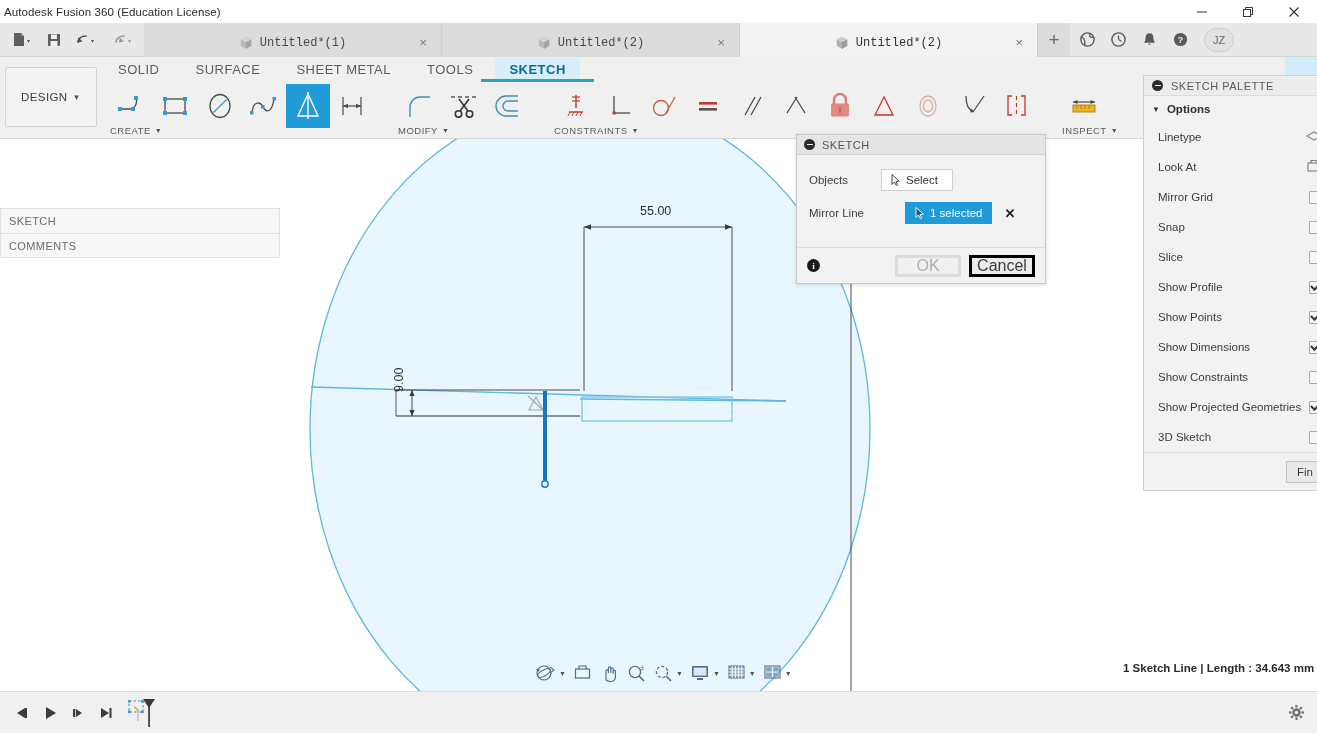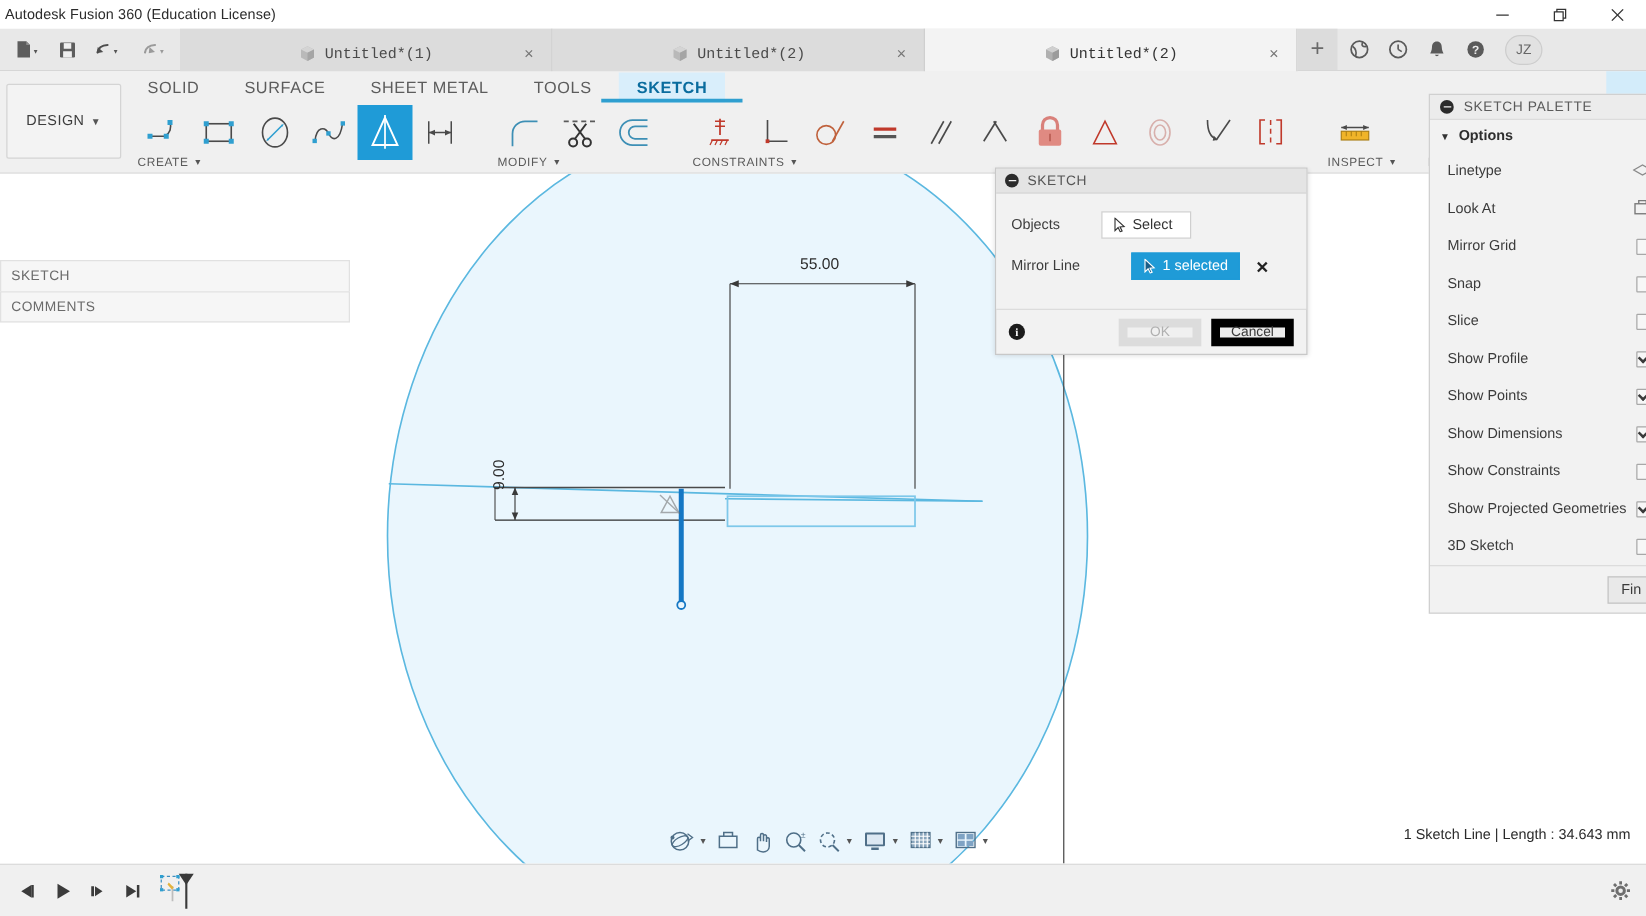--- a/index.html
+++ b/index.html
@@ -149,22 +149,22 @@
   .mfoot {
     border-top: 1px solid #dcdcdc; height: 36px; display: flex; align-items: center;
     padding: 0 10px; gap: 8px;
   }
   .infoi {
     width: 13px; height: 13px; border-radius: 50%; background: #1b1b1b; color: #fff;
     font-size: 9px; display: flex; align-items: center; justify-content: center;
     font-family: "Liberation Serif", serif; font-weight: bold;
   }
   .mbtn {
-    height: 22px; min-width: 66px; border: 7px solid #000000; background: #ececec;
-    font-size: 11px; color: #3a3a3a; display: flex; align-items: center; justify-content: center;
+    height: 22px; min-width: 66px; border: 3px solid #000000; background: #ececec;
+    font-size: 16px; color: #3a3a3a; display: flex; align-items: center; justify-content: center;
   }
   .mbtn.disabled { color: #b0b0b0; background: #f0f0f0; border-color: #dcdcdc; }
   .mfoot .spacer { flex: 1; }
 
   
   .palette {
     position: absolute; left: 1143px; top: 75px; width: 190px;
     background: #f2f2f2; border: 1px solid #d0d0d0;
   }
   .phead {
@@ -202,21 +202,21 @@
   .navbar {
     position: absolute; left: 534px; top: 660px; height: 26px;
     display: flex; align-items: center; gap: 2px;
   }
   .navitem { display: flex; align-items: center; color: #4f6f88; }
   .navitem svg { display: block; }
 
   
   .statusline {
     position: absolute; left: 1123px; top: 662px; font-size: 11.5px;
-    color: #2a2a2a; font-weight: normal; white-space: nowrap;
+    color: #2a2a2a; font-weight: bold; white-space: nowrap;
   }
 
   
   .timeline {
     position: absolute; left: 0; top: 691px; width: 1317px; height: 42px;
     background: #f0f0f0; border-top: 1px solid #dcdcdc;
     display: flex; align-items: center; padding: 0 8px;
   }
   .tlbtn { width: 28px; height: 28px; display: flex; align-items: center; justify-content: center; color: #3b3b3b; }
   .tlmarker { margin-left: 8px; width: 30px; height: 32px; position: relative; }

